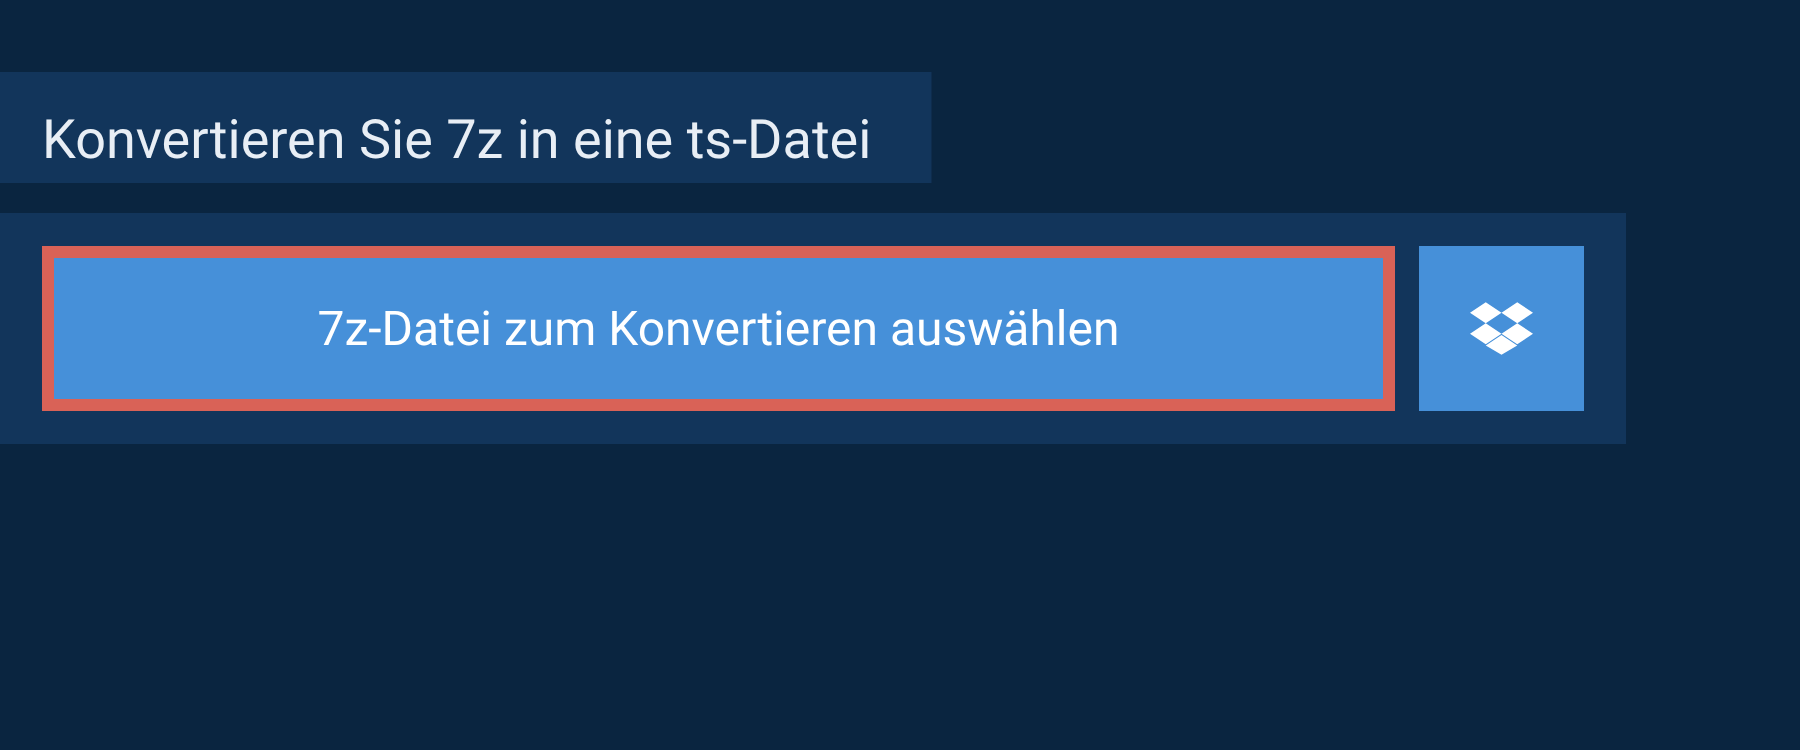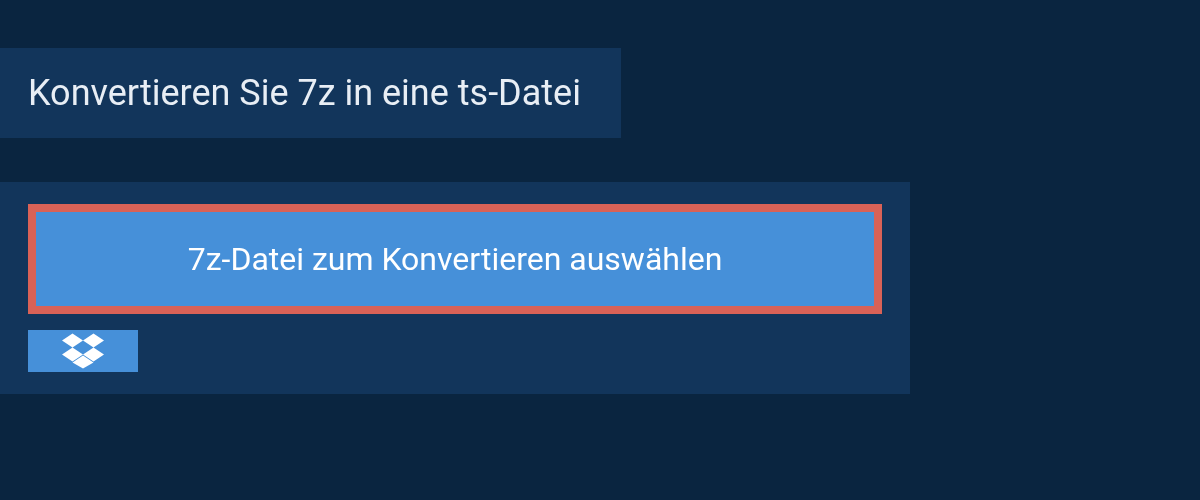--- a/index.html
+++ b/index.html
@@ -10,36 +10,35 @@
     body {
       width: 1200px;
       height: 500px;
       background: #0a2540;
       font-family: -apple-system, BlinkMacSystemFont, 'Segoe UI', Roboto, Arial, sans-serif;
       overflow: hidden;
     }
     .header-bar {
       background: #12355b;
       display: inline-block;
-      padding: 24px 40px 24px 28px;
+      padding: 24px 40px 8px 28px;
       margin-top: 48px;
     }
     .header-title {
       color: #e8eef5;
       font-size: 36px;
       font-weight: 400;
     }
     .upload-panel {
       background: #12355b;
-      margin-top: 44px;
+      margin-top: 20px;
       padding: 22px 28px;
       display: flex;
       gap: 16px;
-      width: 910px;
-      flex-direction: column;
+      width: 1084px;
     }
     .select-file-button {
       flex: 1;
       background: #4690d9;
       border: 8px solid #d96257;
       color: #ffffff;
       font-size: 32px;
       font-weight: 400;
       padding: 28px 20px;
       cursor: pointer;

